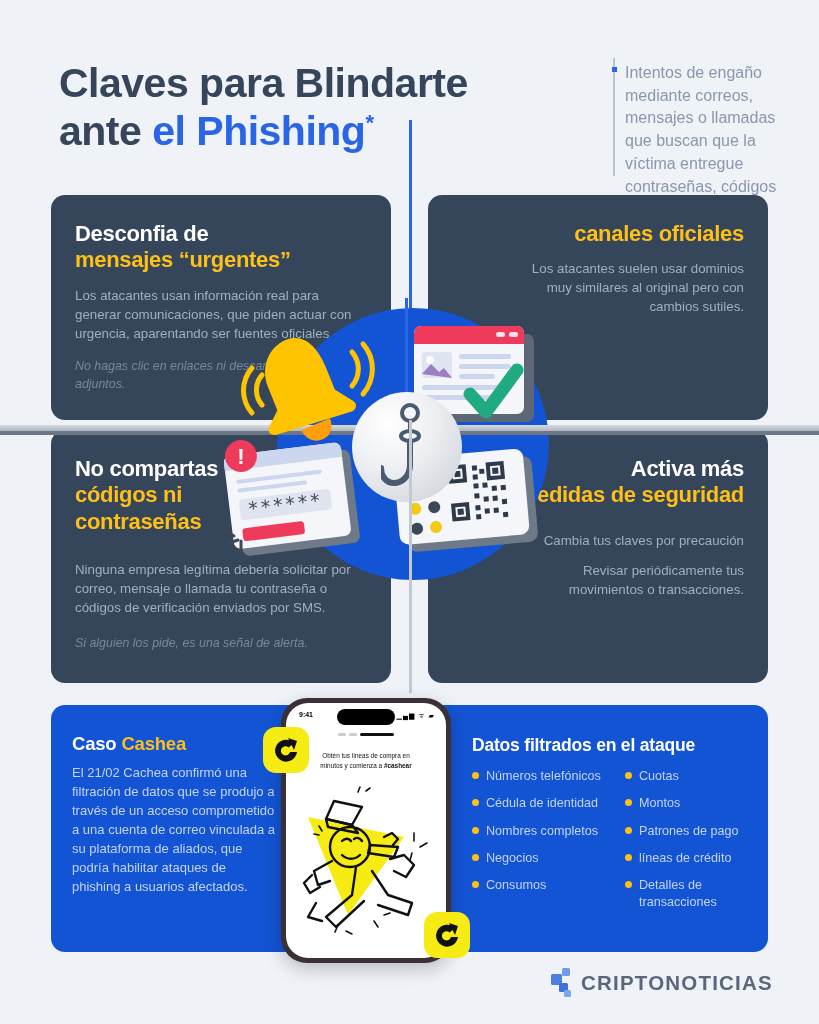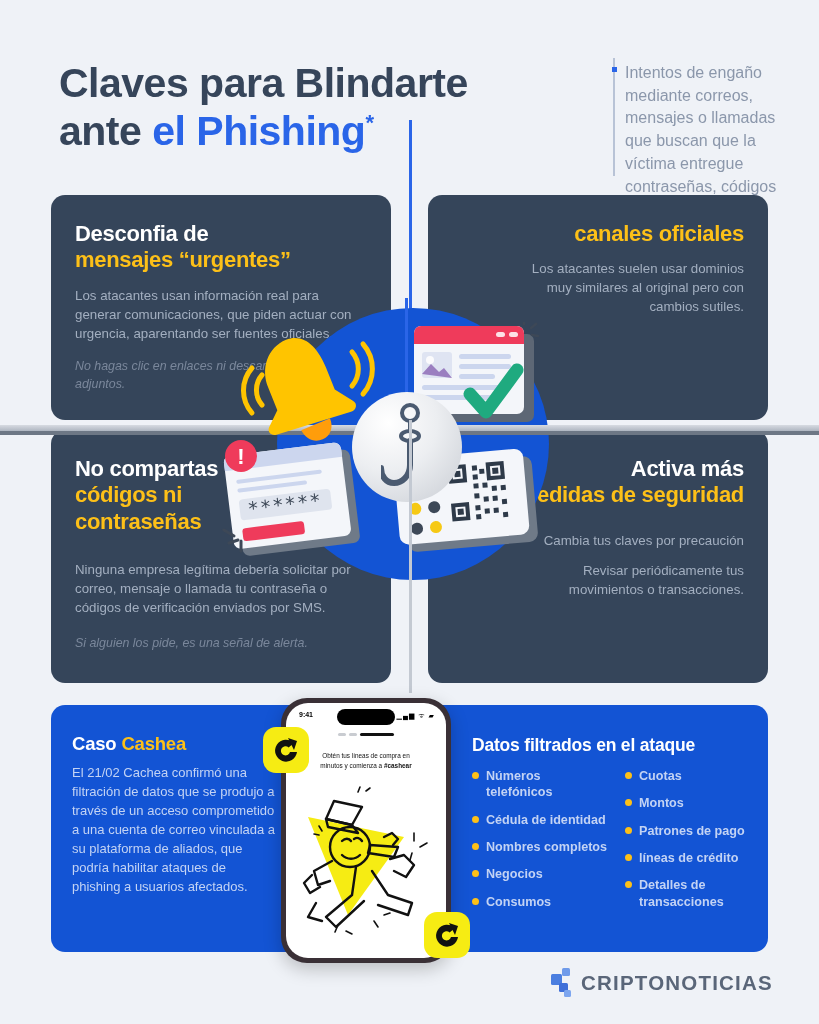--- a/index.html
+++ b/index.html
@@ -114,21 +114,21 @@
   }
   #case {
     position:absolute; left:72px; top:733px; width:205px; z-index:3;
   }
   #case-title { font-size:18.5px; font-weight:bold; color:#ffffff; letter-spacing:-0.2px; }
   #case-title .y { color:#fdc018; }
   #case-body { margin-top:9px; font-size:13px; line-height:1.46; color:#c3d3f4; }
 
   #leaks { position:absolute; left:472px; top:735px; width:290px; z-index:3; }
   #leaks-title { font-size:17.5px; font-weight:bold; color:#ffffff; letter-spacing:-0.2px; }
-  #leaks-cols { display:flex; gap:16px; margin-top:12px;font-weight:bold; }
+  #leaks-cols { display:flex; gap:16px; margin-top:12px; }
   #leaks-cols ul { list-style:none; flex:1; }
   #leaks-cols li {
     position:relative; padding-left:14px; margin-bottom:11px;
     font-size:12.6px; line-height:1.3; color:#c3d3f4;
   }
   #leaks-cols li::before {
     content:""; position:absolute; left:0; top:4px;
     width:7px; height:7px; border-radius:50%; background:#fdc018;
   }
 

